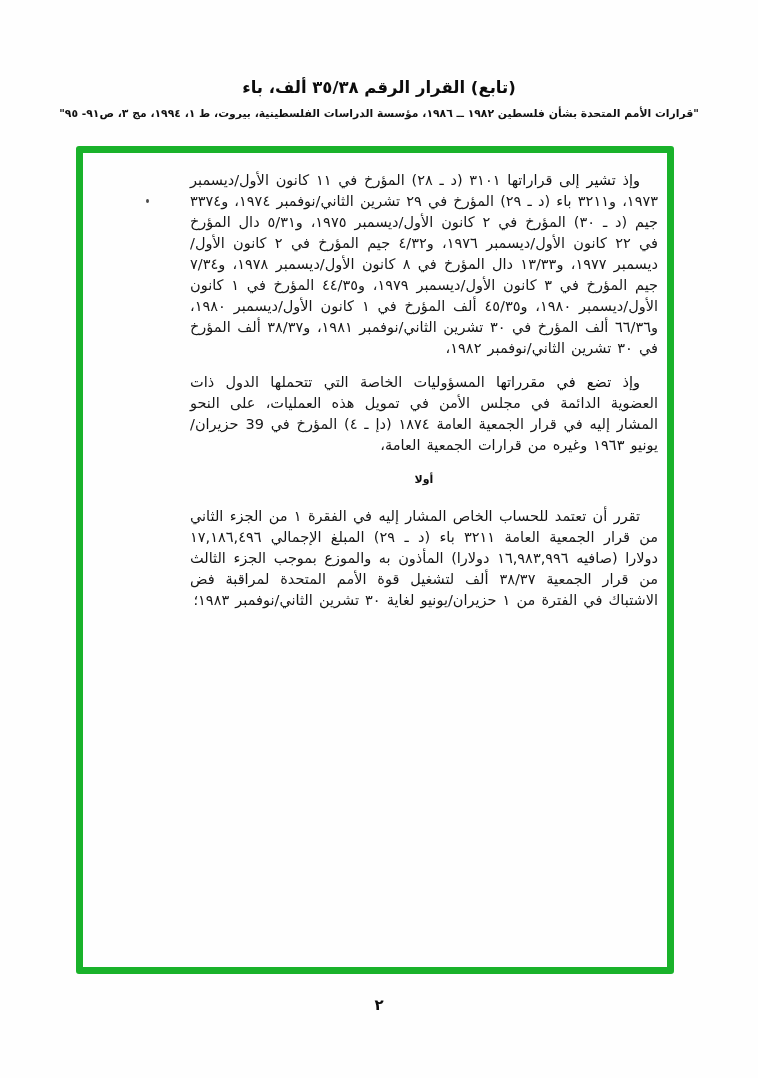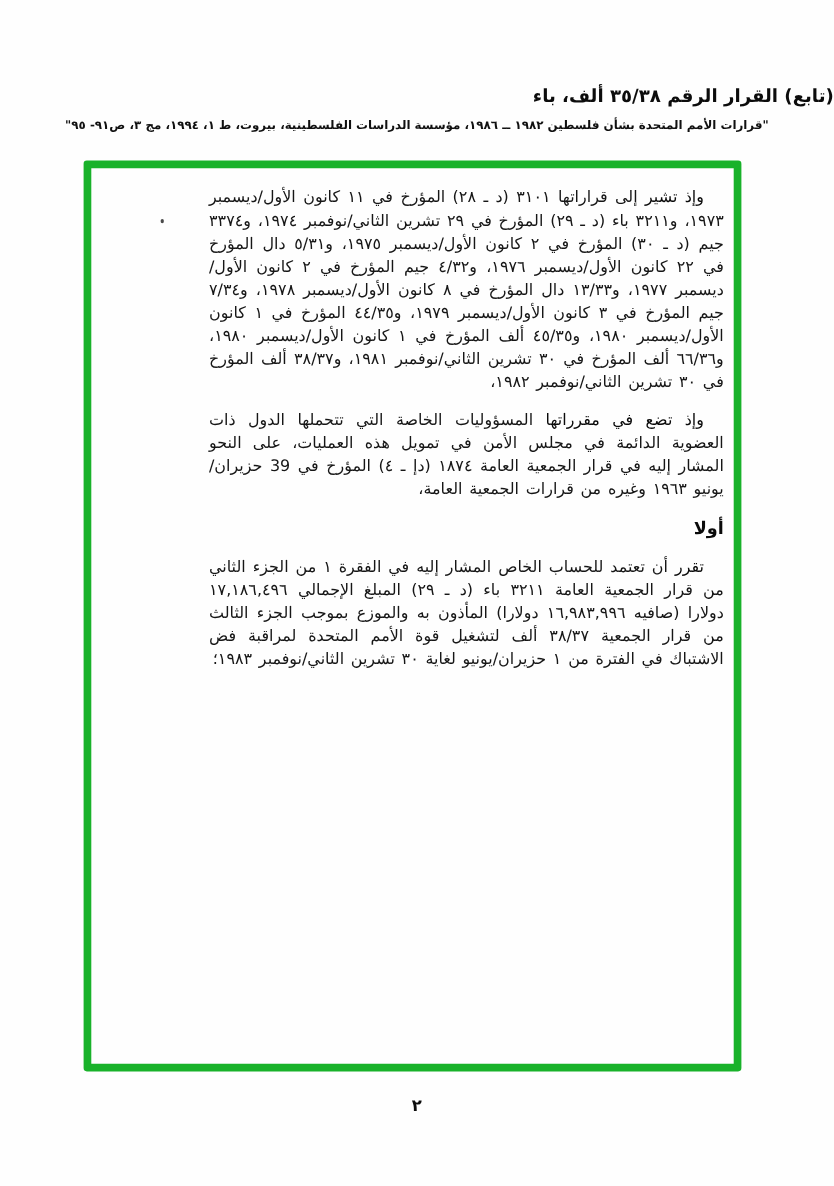--- a/index.html
+++ b/index.html
@@ -14,20 +14,21 @@
     height: 1078px;
     background: #fefefe;
     color: #111;
     overflow: hidden;
   }
   .doc-title {
     position: absolute;
     top: 78px;
     left: 0;
     width: 758px;
+    text-align: center;
     direction: rtl;
     font-weight: bold;
     font-size: 16.5px;
     letter-spacing: 0.2px;
     color: #0c0c0c;
   }
   .doc-source {
     position: absolute;
     top: 107px;
     left: 0;
@@ -64,23 +65,23 @@
   .text-col p {
     margin: 0 0 13px 0;
     text-indent: 18px;
   }
   .text-col p b {
     font-weight: normal;
     color: #0a0a0a;
   }
   .sec-head {
     margin: 10px 0 16px 0;
-    text-align: right;
+    text-align: center;
     font-weight: bold;
-    font-size: 16px;
+    font-size: 11px;
     color: #0a0a0a;
   }
   .scan-dot {
     position: absolute;
     left: 146px;
     top: 199px;
     width: 3px;
     height: 4px;
     background: #4a4a4a;
     border-radius: 50%;

